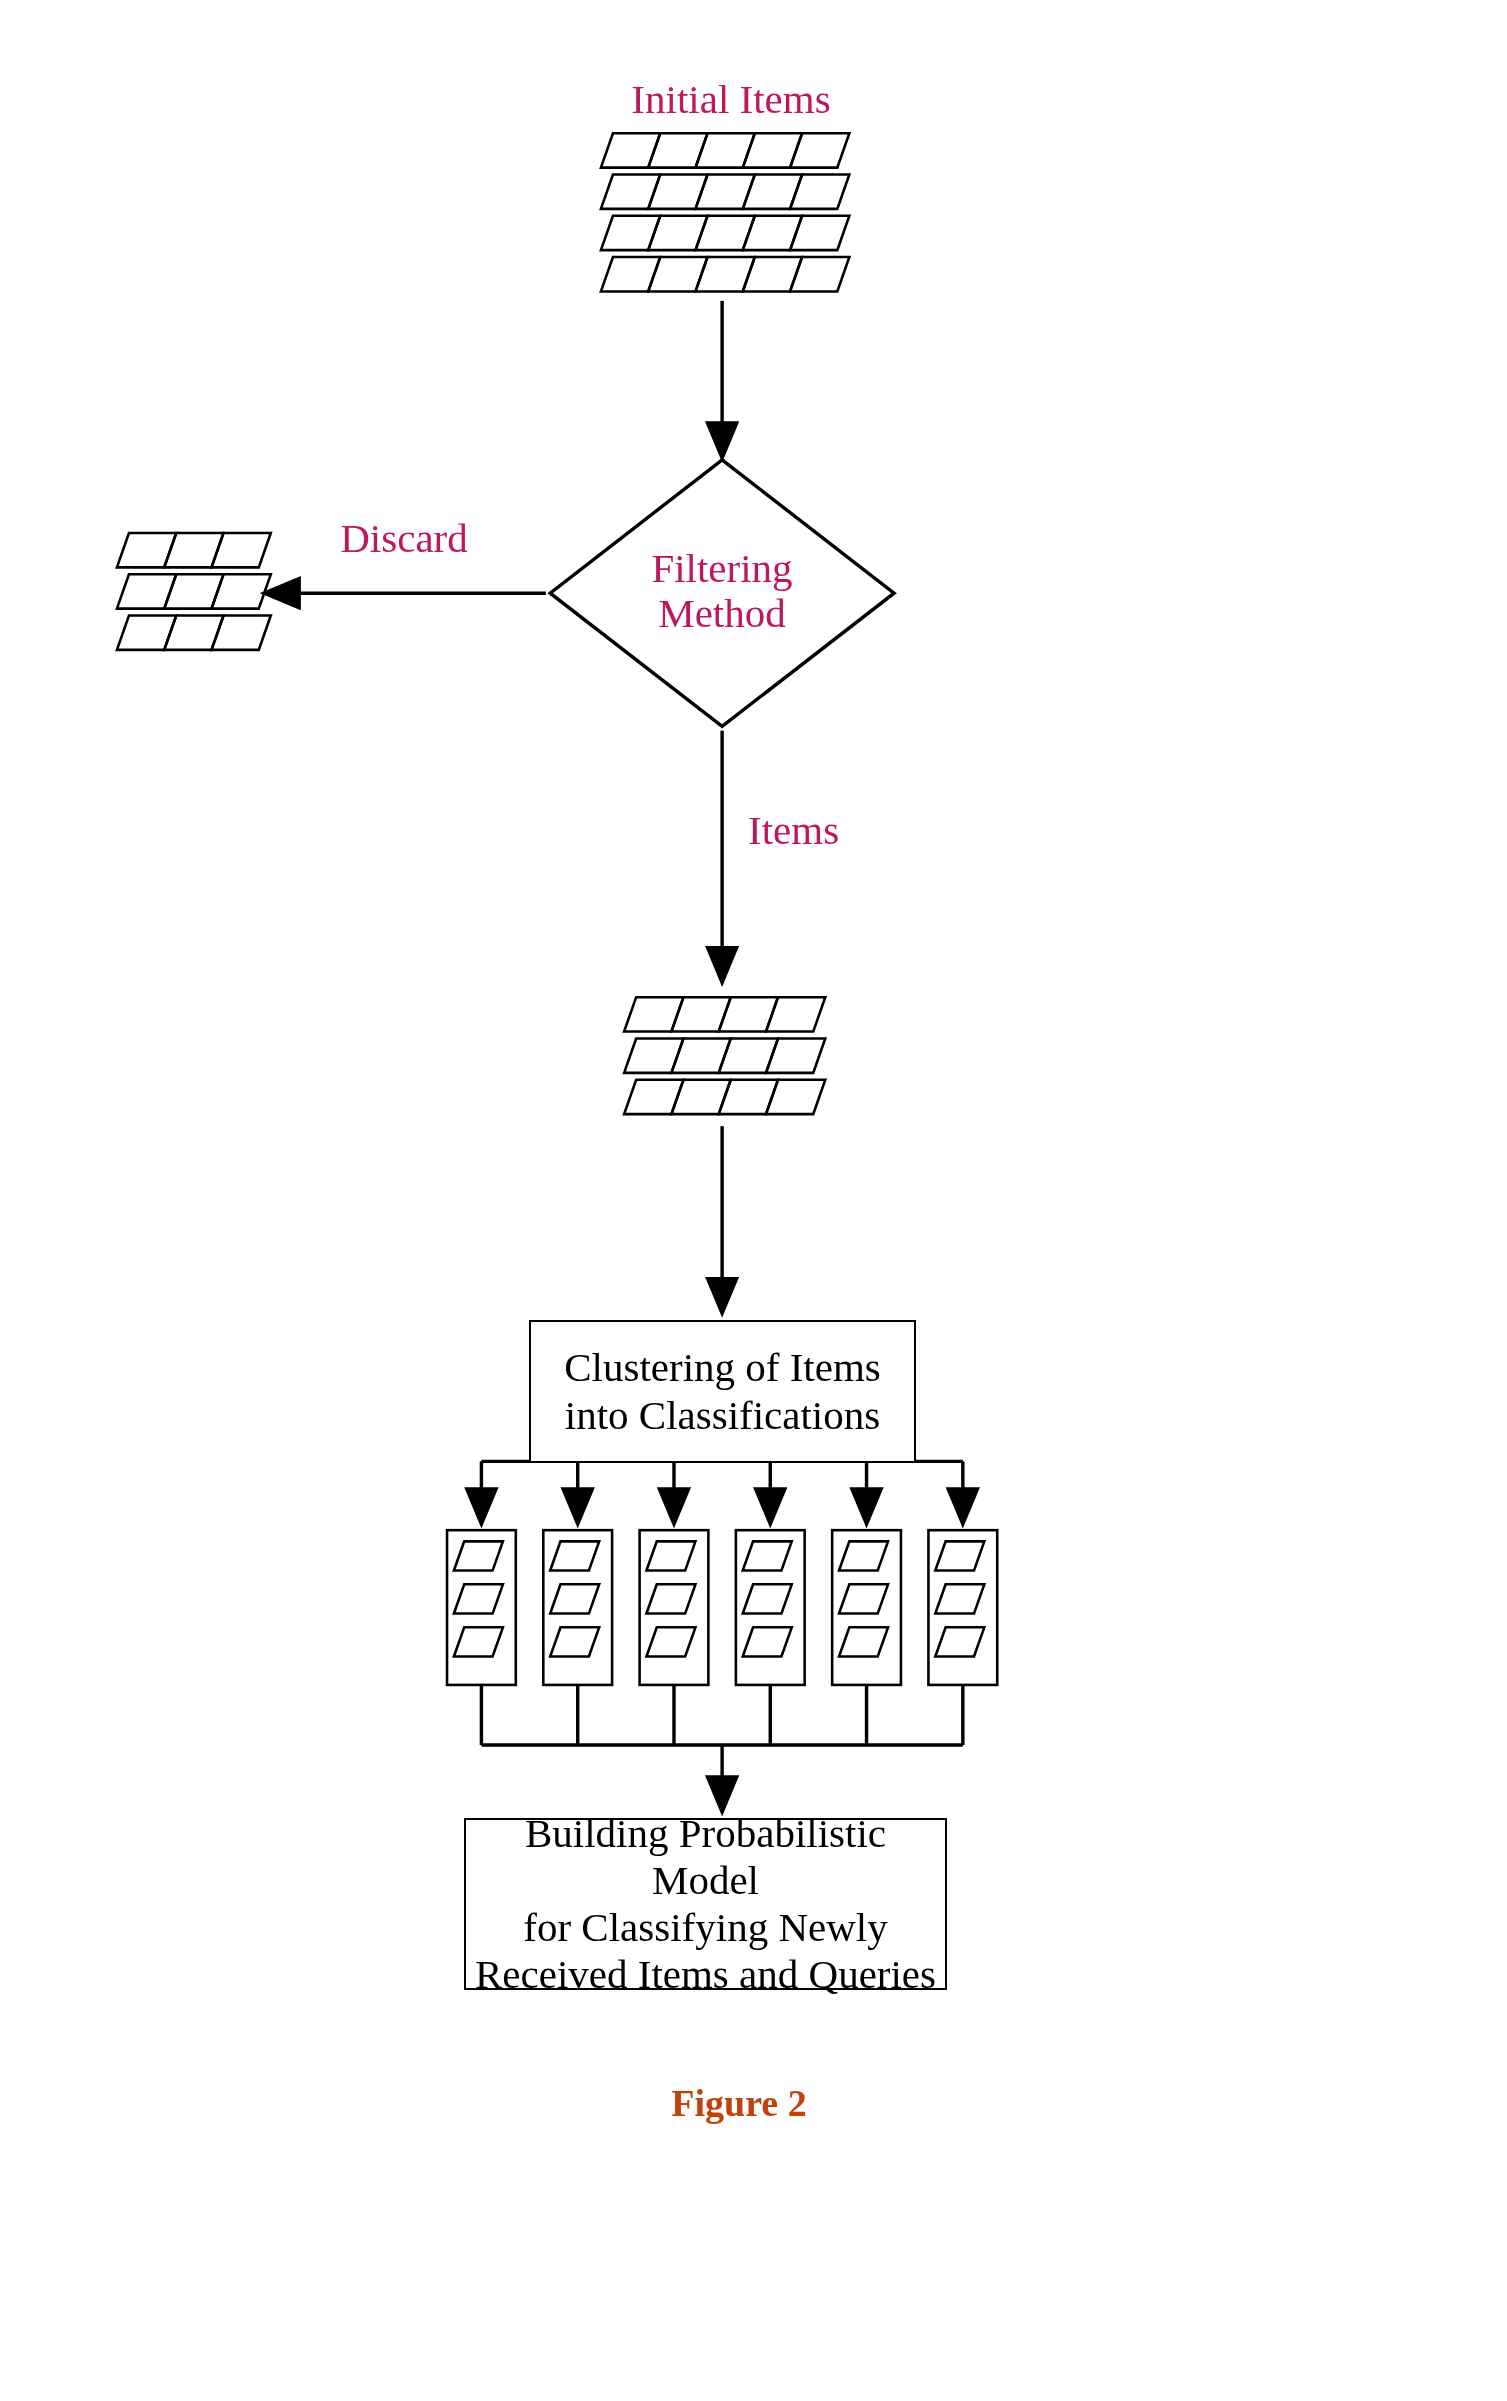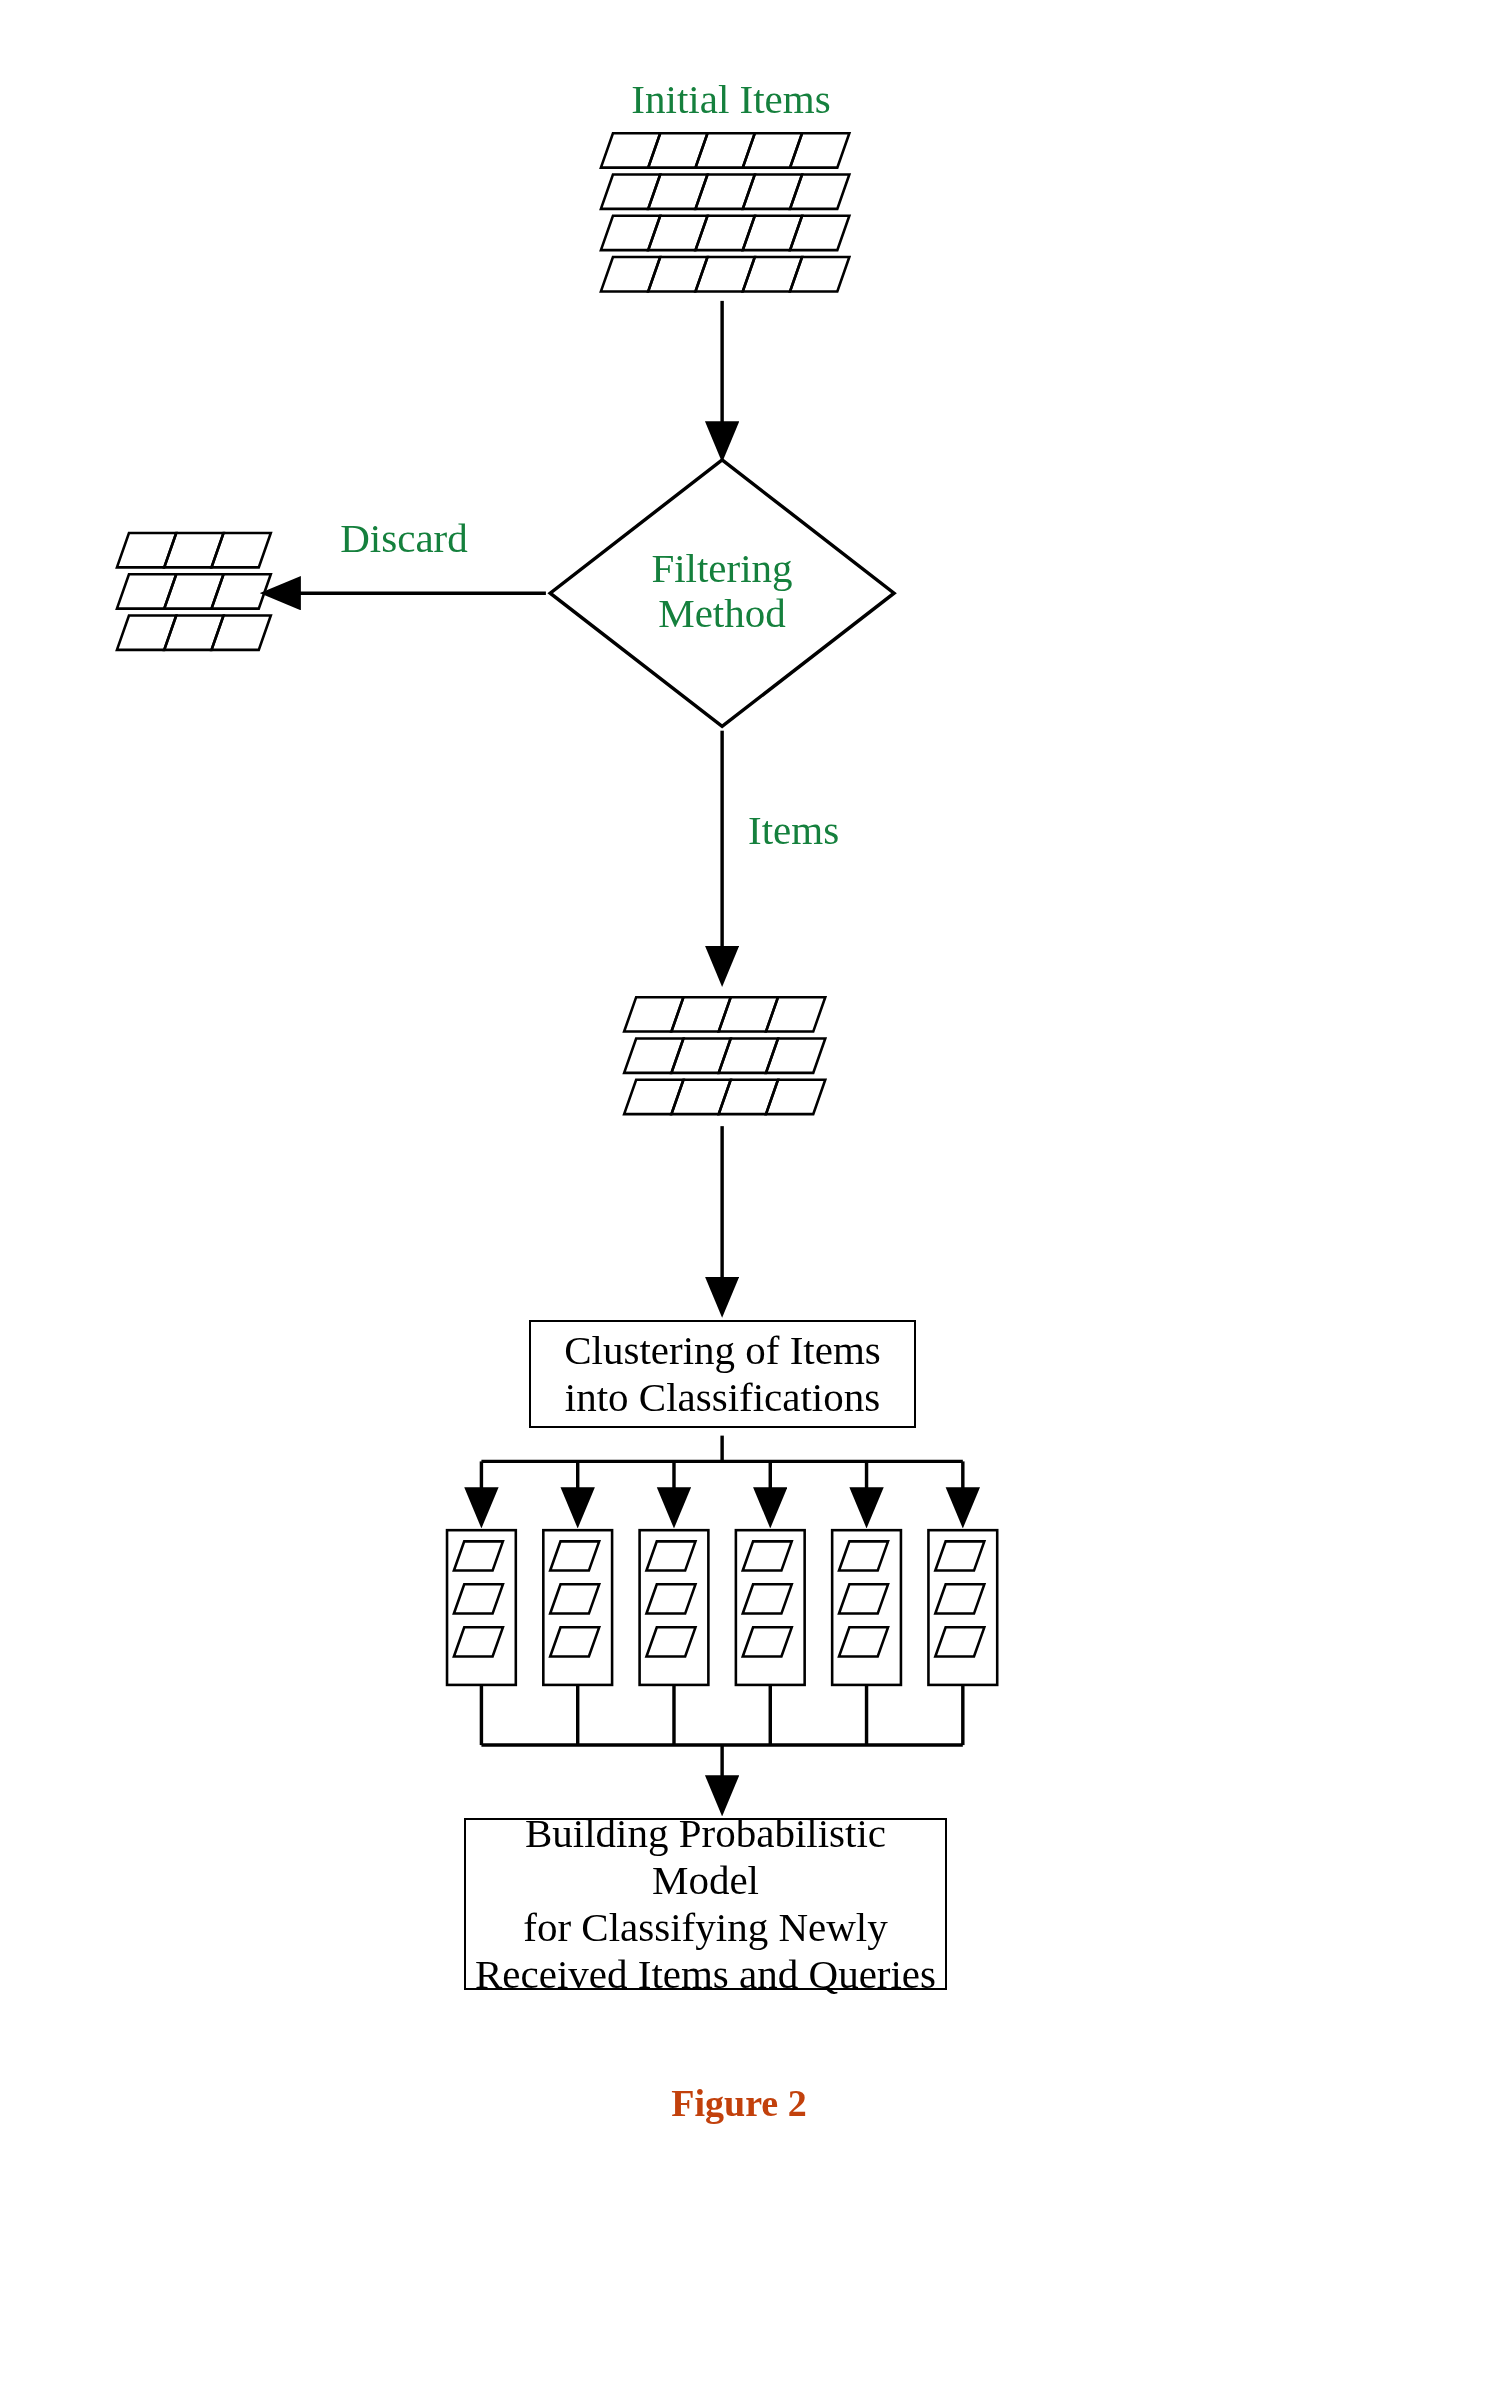--- a/index.html
+++ b/index.html
@@ -7,21 +7,21 @@
     padding: 0;
     background: #ffffff;
     font-family: "Times New Roman", Times, serif;
     width: 1507px;
     height: 2401px;
     position: relative;
   }
   .label {
     position: absolute;
     font-size: 41px;
-    color: #15803d;
+    color: #be185d;
     text-align: center;
     line-height: 1.1;
   }
   .box {
     position: absolute;
     border: 2.6px solid #000;
     background: #fff;
     text-align: center;
     display: flex;
     align-items: center;
@@ -171,21 +171,21 @@
 
 <div class="label" style="left:318px; top:516px; width:172px; text-align:center;">Discard</div>
 
 <div class="label" style="left:636px; top:546px; width:172px;">
   <span>Filtering</span><br>
   <span>Method</span>
 </div>
 
 <div class="label" style="left:748px; top:808px; width:129px; text-align:left;">Items</div>
 
-<div class="box" style="left:529px; top:1320px; width:387px; height:108px;">
+<div class="box" style="left:529px; top:1320px; width:387px; height:143px;">
   <div>
     <span>Clustering of Items</span><br>
     <span>into Classifications</span>
   </div>
 </div>
 
 <div class="box" style="left:464px; top:1818px; width:483px; height:172px;">
   <div>
     <span>Building Probabilistic Model</span><br>
     <span>for Classifying Newly</span><br>

